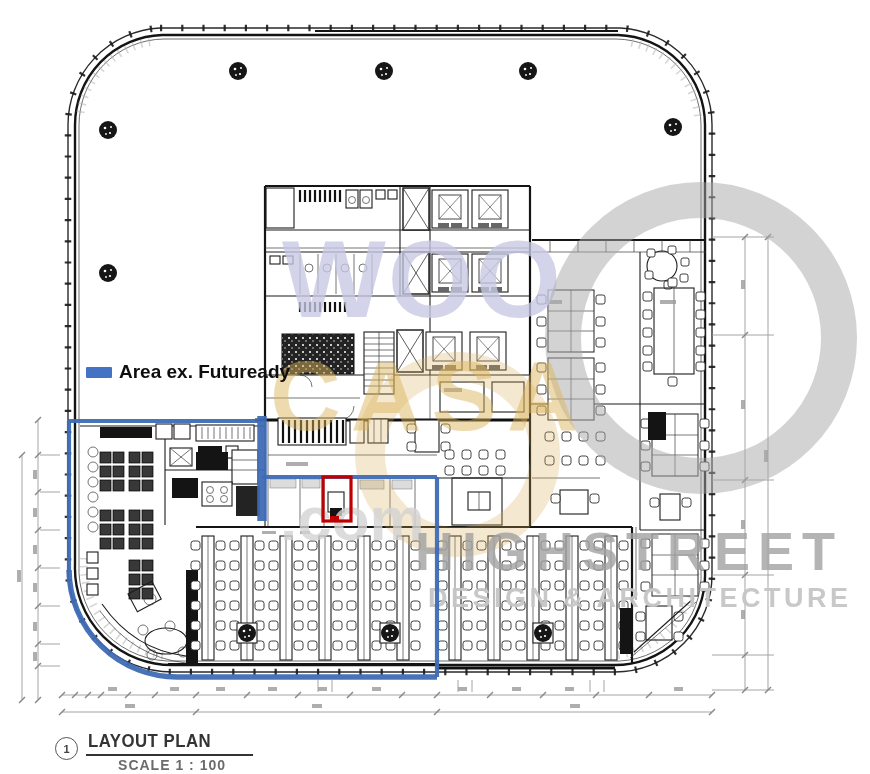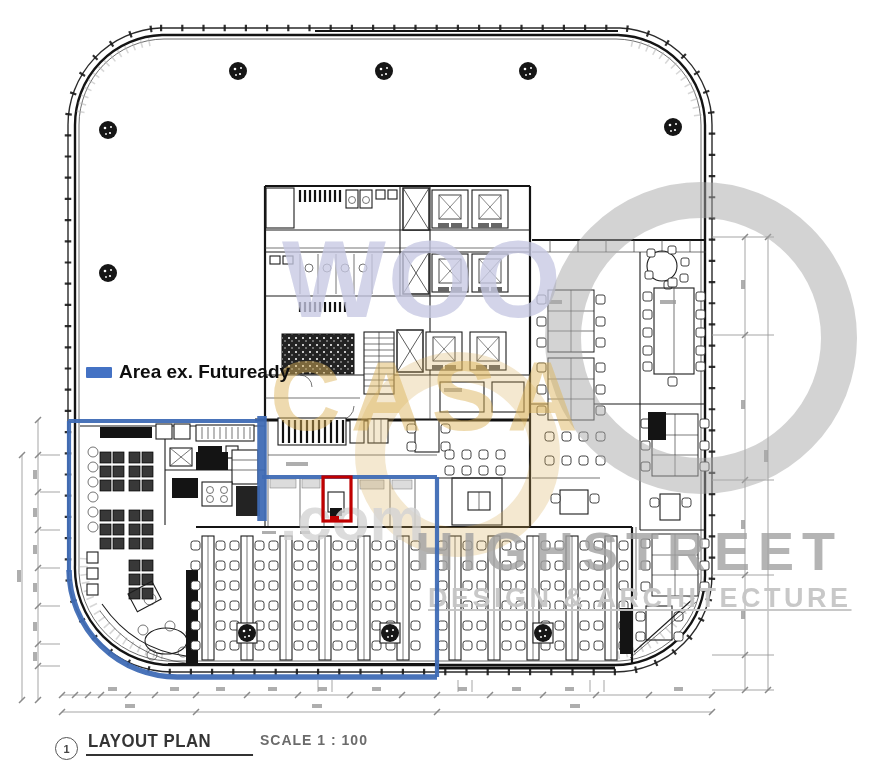--- a/index.html
+++ b/index.html
@@ -28,33 +28,33 @@
   .bl4{stroke:#3f6cb5;stroke-width:4.2;fill:none;opacity:.95}
   .bl5{stroke:#3f6cb5;stroke-width:5.5;fill:none;opacity:.95}
   .bl9{stroke:#3f6cb5;stroke-width:9.5;fill:none;opacity:.95}
   .red{stroke:#c00000;stroke-width:3.2;fill:none}
   
   .wm{position:absolute;pointer-events:none;font-weight:700;line-height:1;white-space:nowrap;}
   .wm-woo{left:282px;top:224px;font-size:110px;letter-spacing:2px;color:#c7c9e3;opacity:.78;}
   .wm-casa{left:270px;top:347px;font-size:98px;letter-spacing:10px;color:#ddb45a;opacity:.48;}
   .wm-com{left:280px;top:488px;font-size:62px;color:#d4d4d4;opacity:.8;}
   .wm-highstreet{left:415px;top:524px;font-size:54px;font-weight:800;letter-spacing:8px;color:#a2a2a2;opacity:.8;}
-  .wm-darch{left:428px;top:585px;font-size:27px;letter-spacing:3.5px;color:#c6c6c6;opacity:.95;text-decoration:underline;}
+  .wm-darch{left:428px;top:585px;font-size:27px;letter-spacing:3.5px;color:#c6c6c6;opacity:.95;}
   .wm-circle{position:absolute;left:545px;top:182px;width:312px;height:312px;border:36px solid #a8a8a8;
              border-radius:50%;opacity:.5;pointer-events:none;box-sizing:border-box;}
   .wm-circle.gold{left:355px;top:352px;width:205px;height:205px;border:30px solid #d9ad55;opacity:.28;}
   
   .legend{position:absolute;left:86px;top:361px;display:flex;align-items:center;gap:7px;}
   .legend-swatch{display:inline-block;width:26px;height:11px;background:#4472c4;border-radius:1px;}
   .legend-label{font-size:19px;font-weight:700;color:#0e0e0e;}
   
   .titleblock{position:absolute;left:55px;top:731px;display:flex;align-items:flex-start;gap:8px;}
   .tb-circle{width:21px;height:21px;border:1.6px solid #555;border-radius:50%;color:#444;
              font-size:11px;font-weight:700;display:flex;align-items:center;justify-content:center;margin-top:6px;}
-  .tb-right{display:flex;flex-direction:row;}
+  .tb-right{display:flex;flex-direction:column;}
   .tb-title{font-size:17.5px;font-weight:700;color:#343434;letter-spacing:.5px;
             border-bottom:2.2px solid #333;padding:0 14px 2px 2px;min-width:158px;
             transform:scaleX(.96);transform-origin:left;}
   .tb-scale{font-size:14px;font-weight:700;color:#6b6b6b;letter-spacing:1px;text-align:right;
             padding-right:34px;margin-top:1px;}
 </style>
 </head>
 <body>
 
 <div class="stage">

